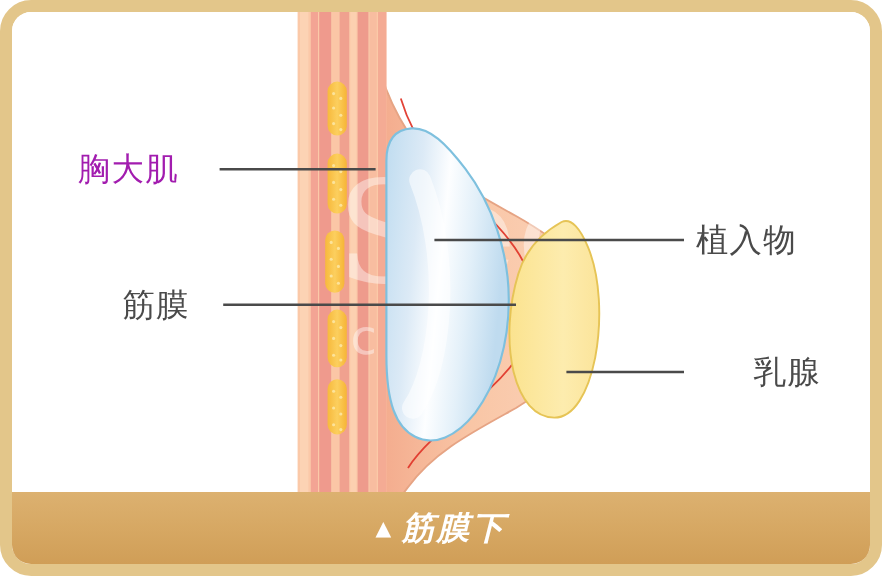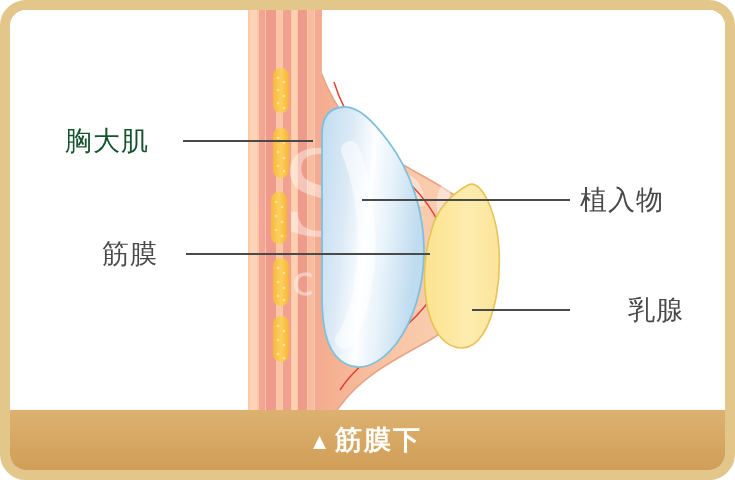--- a/index.html
+++ b/index.html
@@ -61,20 +61,21 @@
     font-size: 17px;
     line-height: 1;
     transform: translateY(1px);
   }
   #caption-text {
     color: #ffffff;
     font-size: 27px;
     font-weight: bold;
     letter-spacing: 2px;
     font-family: "DejaVu Sans", "Liberation Sans", sans-serif;
+    font-style: italic;
   }
 
   
   .label {
     position: absolute;
     color: #4a4a4a;
     font-size: 27px;
     letter-spacing: 1px;
     white-space: nowrap;
     font-family: "DejaVu Sans", "Liberation Sans", sans-serif;
@@ -269,21 +270,21 @@
       <path d="M 483 224 C 492 222 499 228 500 238 C 501 250 496 260 486 262" fill="none" stroke="#e6a484" stroke-width="1.4" opacity="0"></path>
 
       <g stroke="#4a4a4a" stroke-width="2.2">
         <line id="leader-pec" x1="173" y1="131" x2="303" y2="131" stroke="#4a4a4a"></line>
         <line id="leader-fascia" x1="176" y1="244" x2="420" y2="244" stroke="#4a4a4a"></line>
         <line id="leader-imp" x1="352" y1="190" x2="560" y2="190" stroke="#4a4a4a"></line>
         <line id="leader-gland" x1="462" y1="300" x2="560" y2="300" stroke="#4a4a4a"></line>
       </g>
     </svg>
 
-    <div class="label" id="label-pec" style="color: #14532d;">胸大肌</div>
+    <div class="label" id="label-pec" style="color: #a21caf;">胸大肌</div>
     <div class="label" id="label-fascia" style="color: rgb(74, 74, 74);">筋膜</div>
     <div class="label" id="label-imp" style="color: rgb(74, 74, 74);">植入物</div>
     <div class="label" id="label-gland" style="color: rgb(74, 74, 74); margin-left: 48px;">乳腺</div>
 
   </div>
 
   <div id="caption-bar">
     <span id="caption-arrow" style="color: rgb(255, 255, 255);">▲</span>
     <span id="caption-text" style="color: rgb(255, 255, 255);">筋膜下</span>
   </div>

